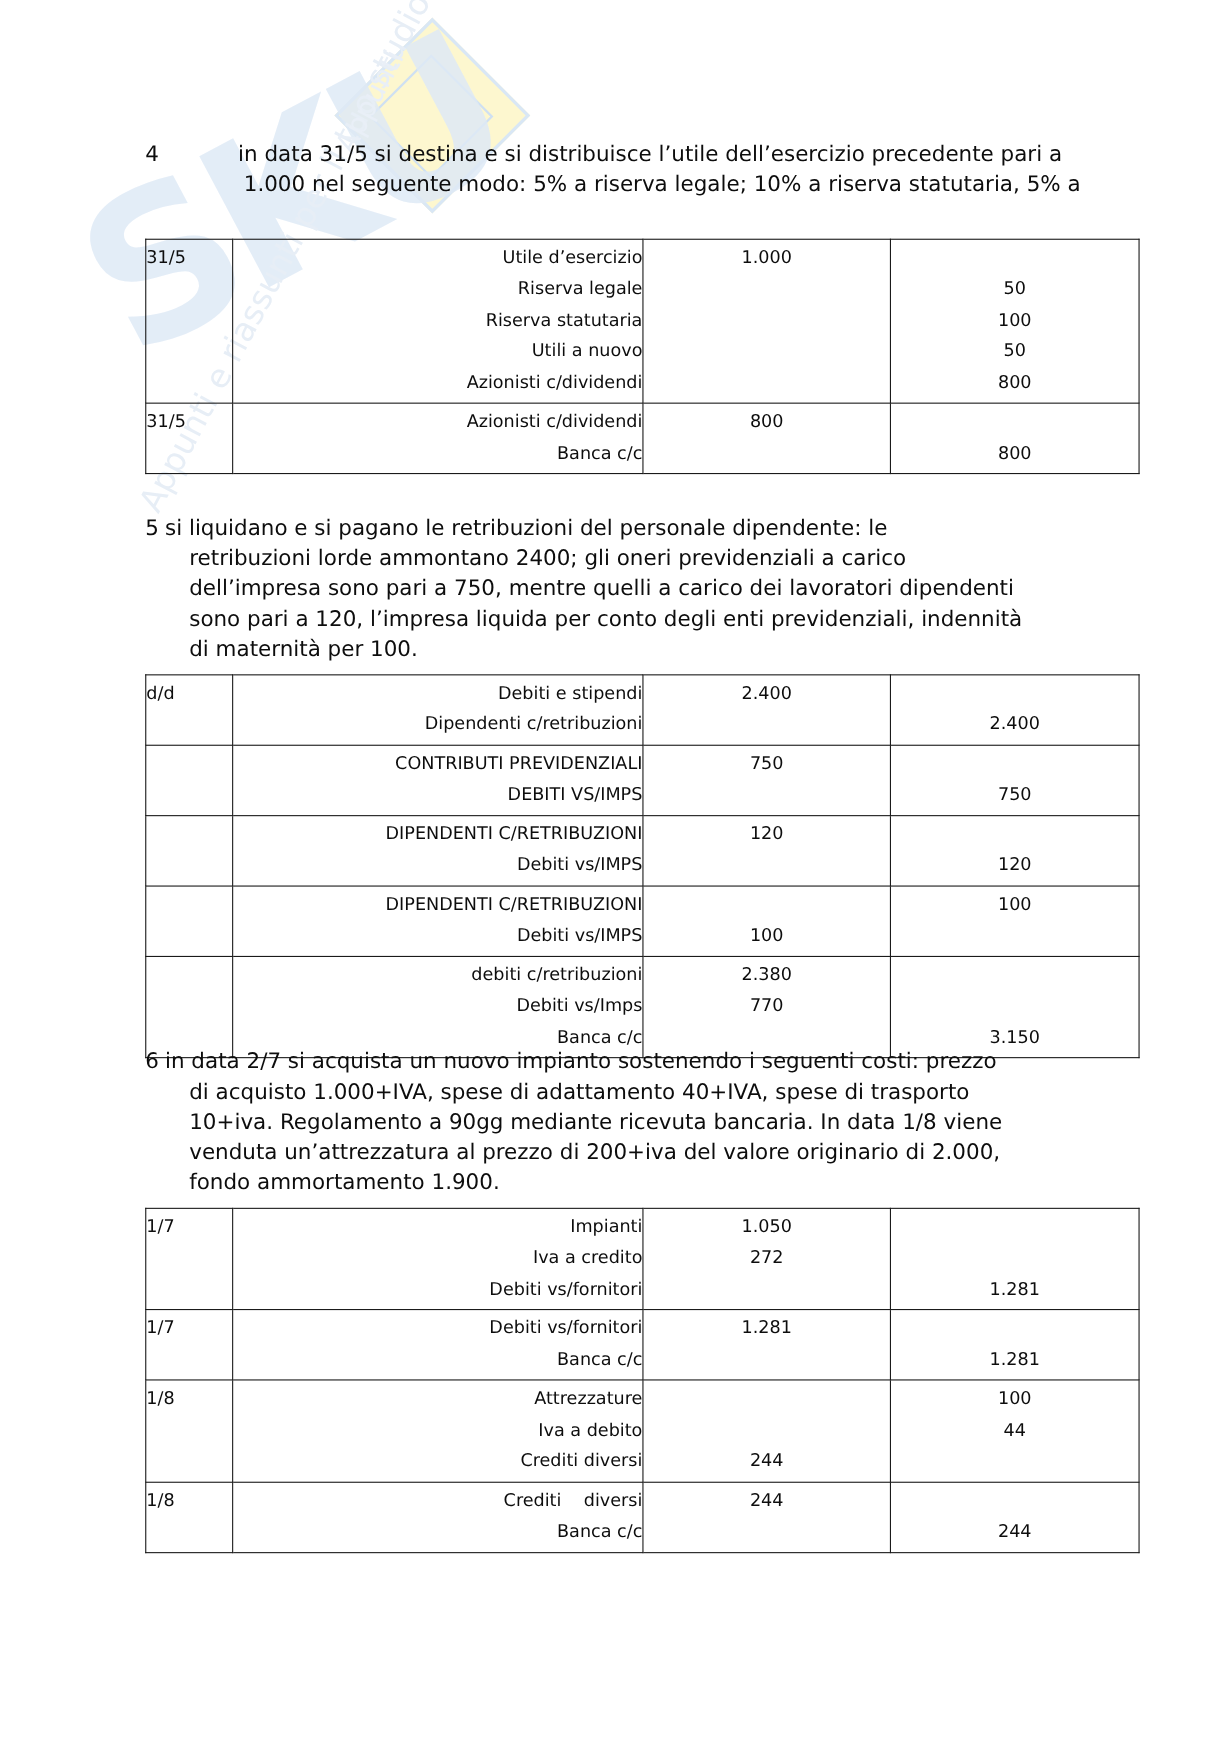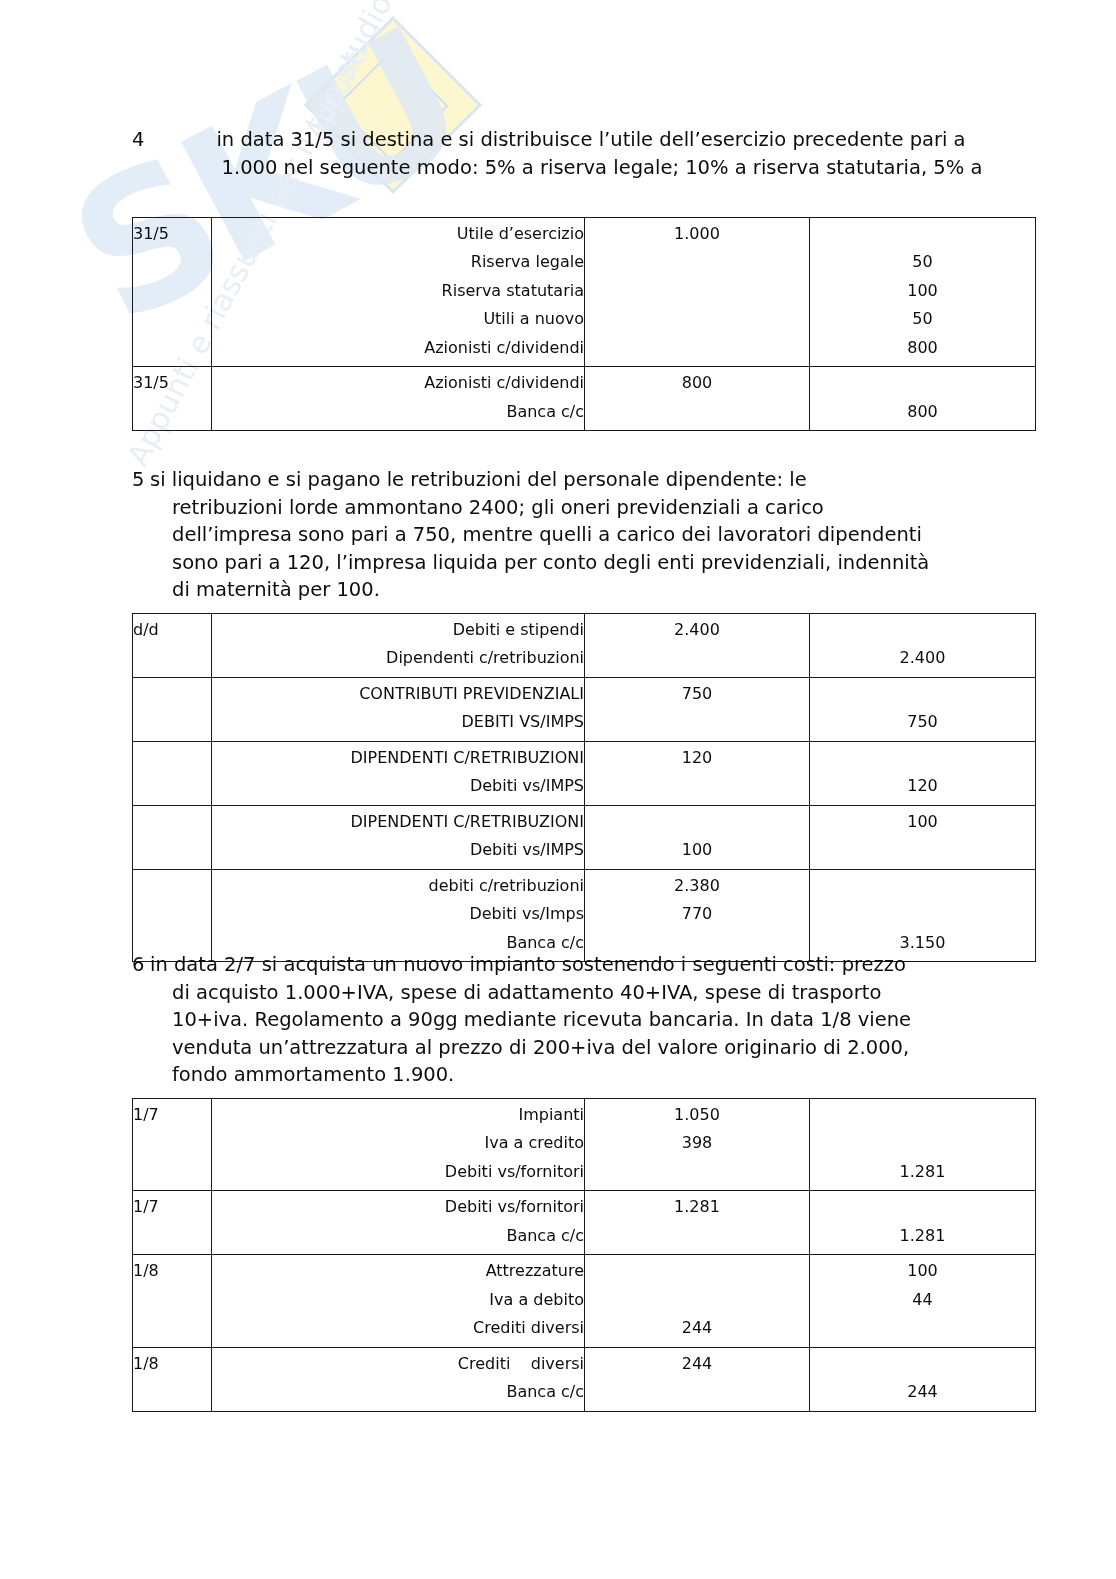--- a/index.html
+++ b/index.html
@@ -343,21 +343,21 @@
           <td class="c-date">
             <span class="ln">1/7</span>
           </td>
           <td class="c-acct">
             <span class="ln">Impianti</span>
             <span class="ln">Iva a credito</span>
             <span class="ln">Debiti vs/fornitori</span>
           </td>
           <td class="c-dare">
             <span class="ln">1.050</span>
-            <span class="ln">398</span>
+            <span class="ln">272</span>
             <span class="ln blank">.</span>
           </td>
           <td class="c-avere">
             <span class="ln blank">.</span>
             <span class="ln blank">.</span>
             <span class="ln">1.281</span>
           </td>
         </tr>
         <tr>
           <td class="c-date">

